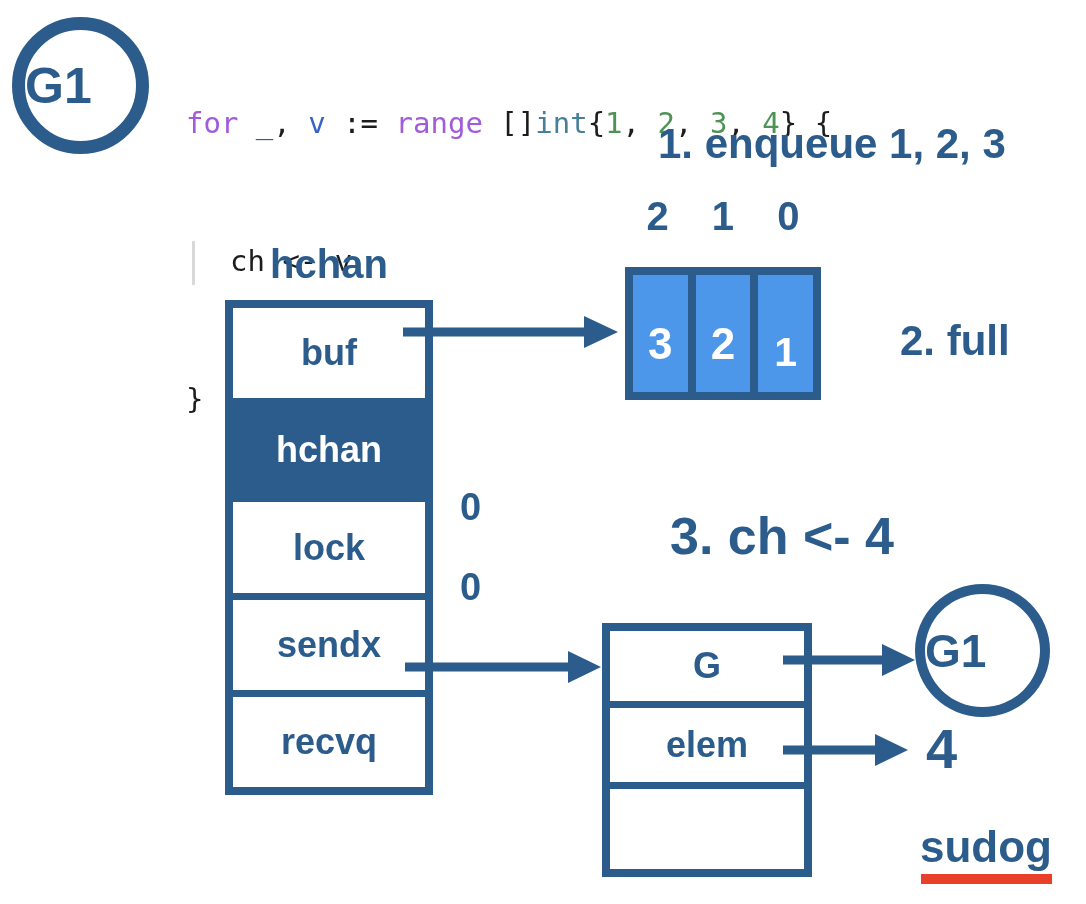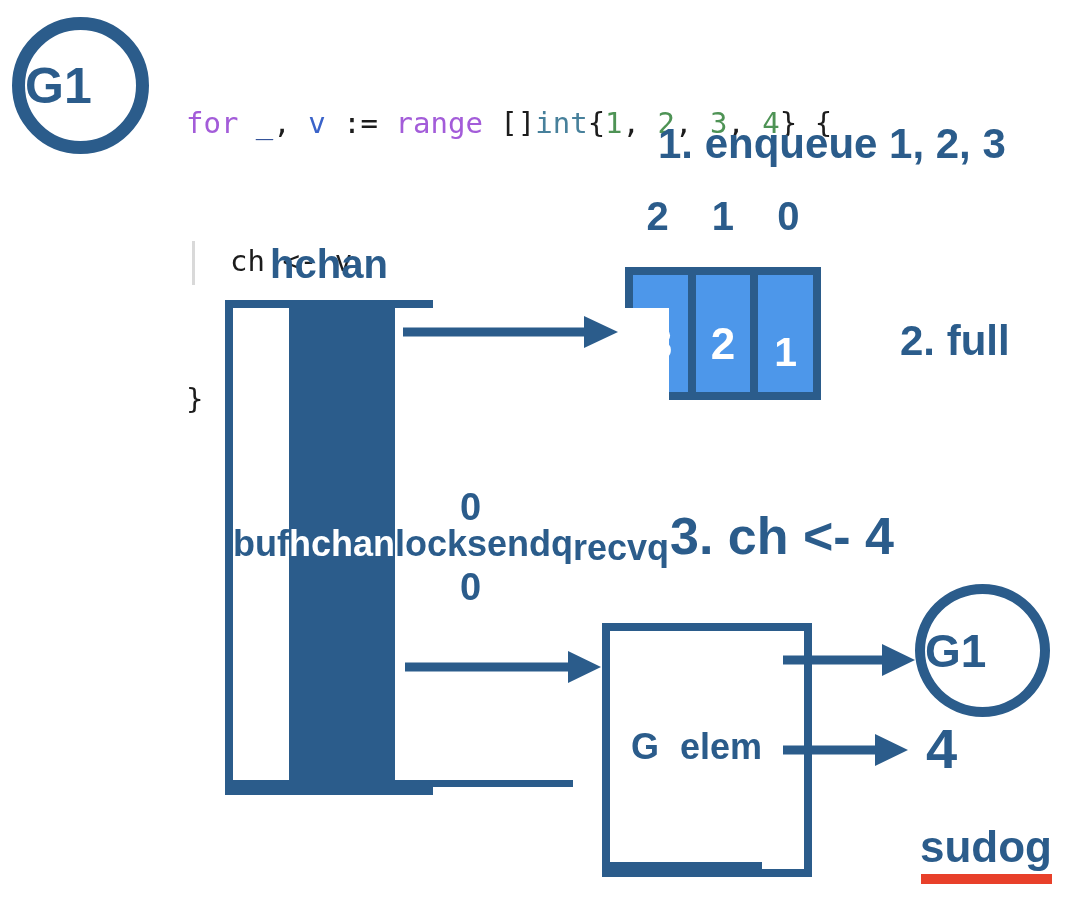--- a/index.html
+++ b/index.html
@@ -38,21 +38,21 @@
           border:8px solid #2B5C8B;display:flex;}
   .buffer-cell{flex:1;background:#4D97EA;border-right:8px solid #2B5C8B;
                display:flex;align-items:center;justify-content:center;}
   .buffer-cell:last-child{border-right:none;}
   .buffer-cell span{color:#ffffff;font-weight:bold;font-size:44px;padding-top:20px;}
   .buffer-cell:nth-child(3) span{transform:translateY(9px);font-size:41px;}
   
   .hchan-title{position:absolute;left:225px;top:242px;width:208px;text-align:center;
                color:#2B5C8B;font-weight:bold;font-size:40px;}
   .struct{position:absolute;box-sizing:border-box;border:8px solid #2B5C8B;
-          display:flex;flex-direction:row;background:#fff;}
+          display:flex;flex-direction:column;background:#fff;}
   .hchan{left:225px;top:300px;width:208px;height:495px;}
   .struct-row{display:flex;align-items:center;justify-content:center;
               border-bottom:7px solid #2B5C8B;background:#fff;
               color:#2B5C8B;font-weight:bold;font-size:36px;}
   .struct-row:last-child{border-bottom:none;}
   .hchan .struct-row{flex:1;}
   .row-lock{background:#2B5C8B !important;color:#ffffff !important;}
   .side-val{position:absolute;left:460px;color:#2B5C8B;font-weight:bold;font-size:38px;}
   .val-sendx{top:486px;}
   .val-recvx{top:566px;}
@@ -101,21 +101,21 @@
     <div class="buffer-cell">
         <span>1</span>
       </div>
   </div>
 
   <div class="hchan-title">hchan</div>
   <div class="struct hchan">
     <div class="struct-row">buf</div>
     <div class="struct-row row-lock">hchan</div>
     <div class="struct-row">lock</div>
-    <div class="struct-row">sendq</div>
+    <div class="struct-row">sendx</div>
     <div class="struct-row">recvq</div>
   </div>
   <div class="side-val val-sendx">0</div>
   <div class="side-val val-recvx">0</div>
 
   <div class="struct sudog">
     <div class="struct-row row-g">G</div>
     <div class="struct-row row-elem">elem</div>
     <div class="struct-row row-empty"></div>
   </div>

